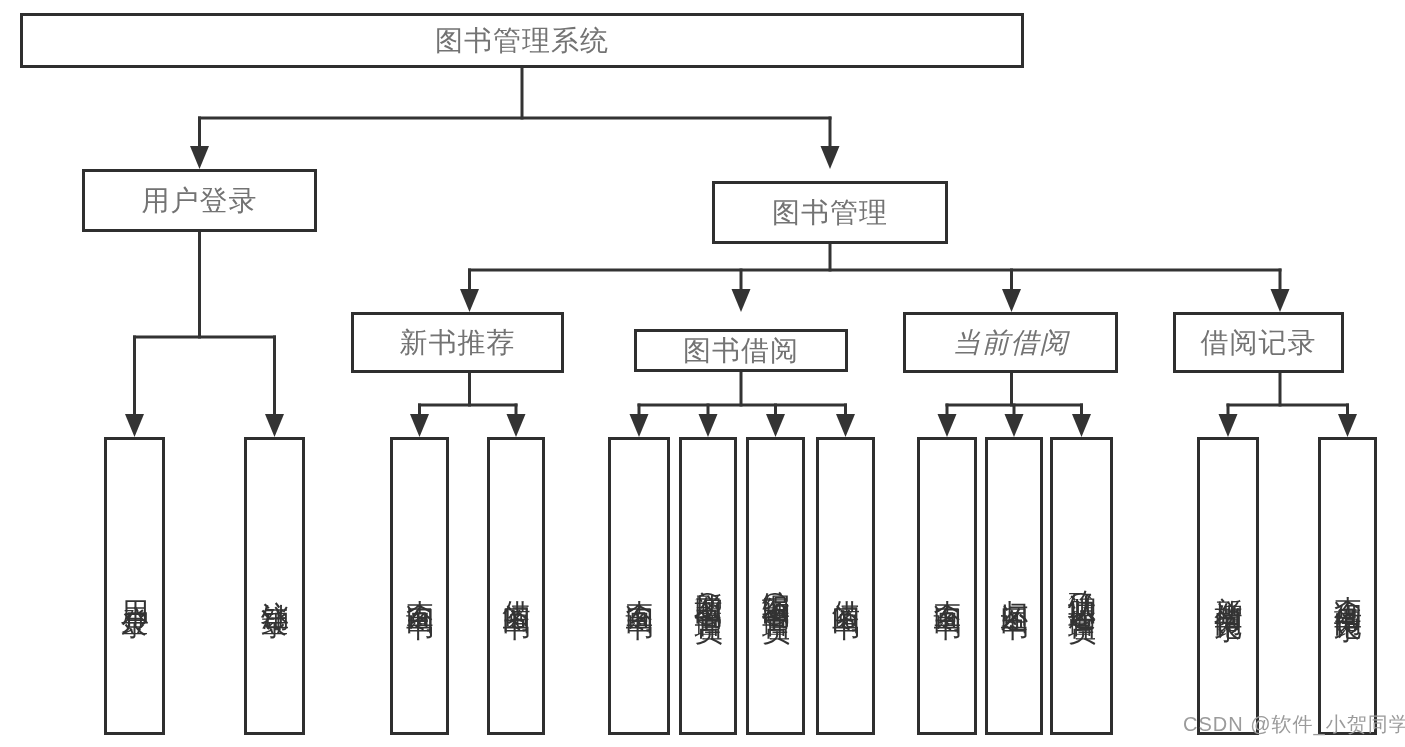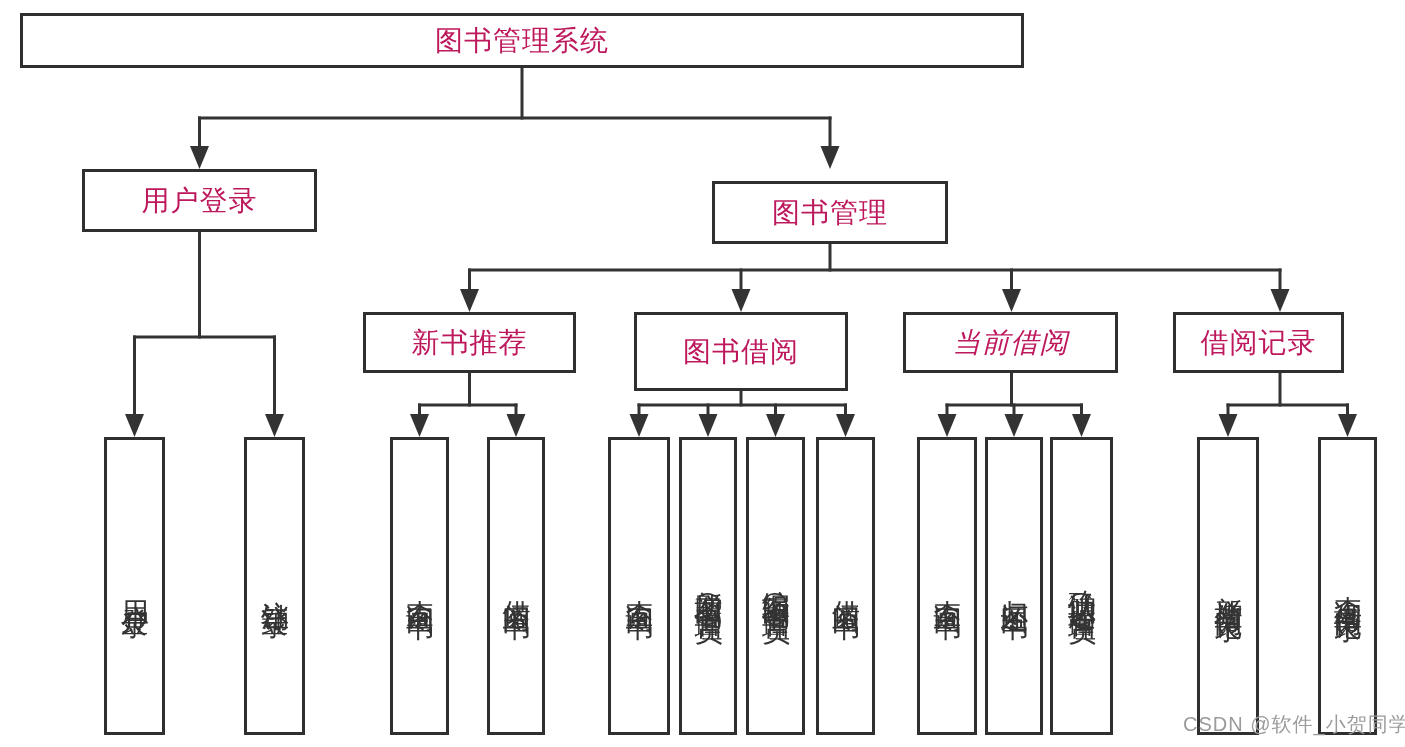--- a/index.html
+++ b/index.html
@@ -10,21 +10,21 @@
     font-family:"Liberation Sans","DejaVu Sans",sans-serif;
     overflow:hidden;
   }
   #wires{position:absolute;left:0;top:0;width:1405px;height:747px;}
   .hbox{
     position:absolute;
     box-sizing:border-box;
     border:3px solid #2f2f2f;
     background:#ffffff;
     display:flex;align-items:center;justify-content:center;
-    font-size:28px;color:#be185d;letter-spacing:1px;
+    font-size:28px;color:#737373;letter-spacing:1px;
     white-space:nowrap;
   }
   .vbox{
     position:absolute;
     box-sizing:border-box;
     border:3px solid #2f2f2f;
     background:#ffffff;
     display:flex;align-items:center;justify-content:center;
     overflow:hidden;
   }
@@ -115,22 +115,22 @@
       <polygon points="1218.5,414 1237.5,414 1228,437"></polygon>
       <polygon points="1338,414 1357,414 1347.5,437"></polygon>
     </g>
   </svg>
 
   <div class="hbox" style="left:20px;top:13px;width:1004px;height:55px;">图书管理系统</div>
 
   <div class="hbox" style="left:82px;top:169px;width:235px;height:63px;">用户登录</div>
   <div class="hbox" style="left:712px;top:181px;width:236px;height:63px;">图书管理</div>
 
-  <div class="hbox" style="left:363px;top:312px;width:213px;height:61px;">新书推荐</div>
-  <div class="hbox" style="left:634px;top:312px;width:214px;height:79px;">图书借阅</div>
+  <div class="hbox" style="left:351px;top:312px;width:213px;height:61px;">新书推荐</div>
+  <div class="hbox" style="left:634px;top:329px;width:214px;height:43px;">图书借阅</div>
   <div class="hbox" style="left:903px;top:312px;width:215px;height:61px;font-style:italic;">当前借阅</div>
   <div class="hbox" style="left:1173px;top:312px;width:171px;height:61px;">借阅记录</div>
 
   <div class="vbox" style="left:104px;top:437px;width:61px;height:298px;">
     <span class="vtext">用户登录</span>
   </div>
   <div class="vbox" style="left:244px;top:437px;width:61px;height:298px;">
     <span class="vtext">注销登录</span>
   </div>
 

